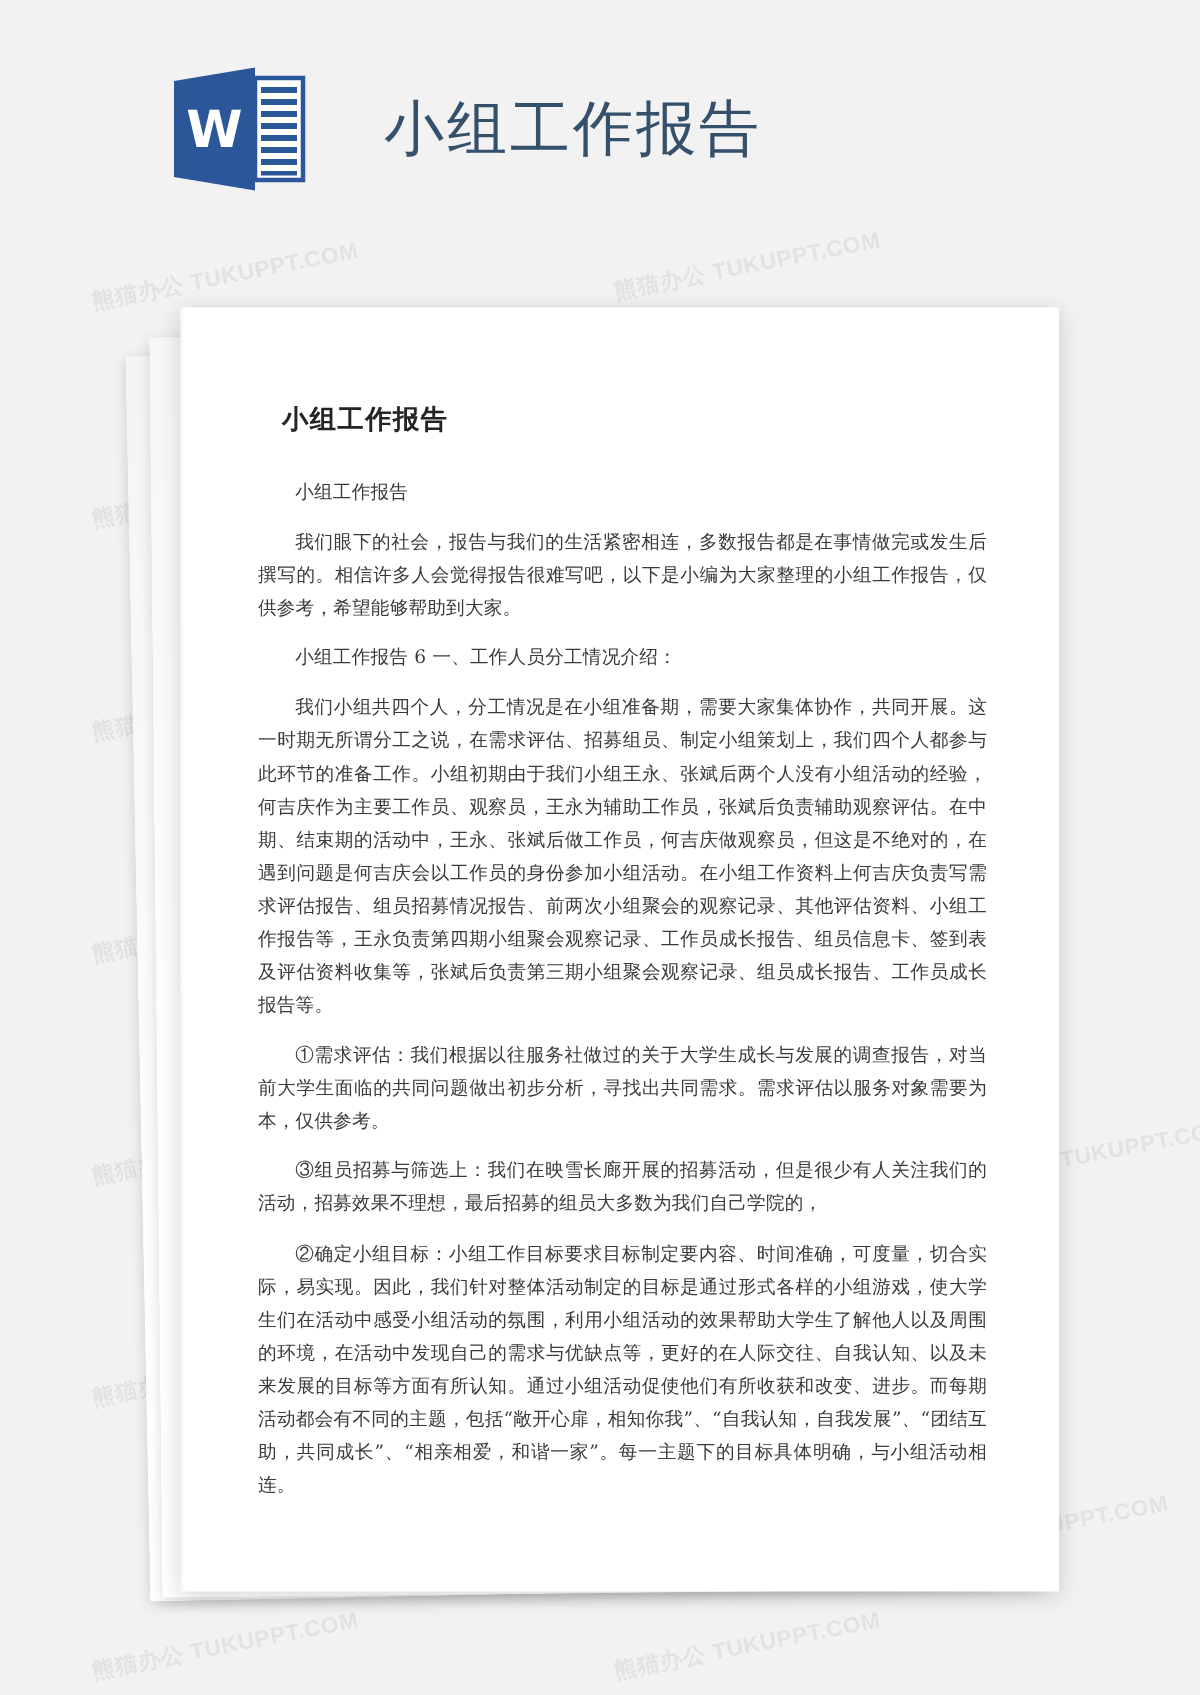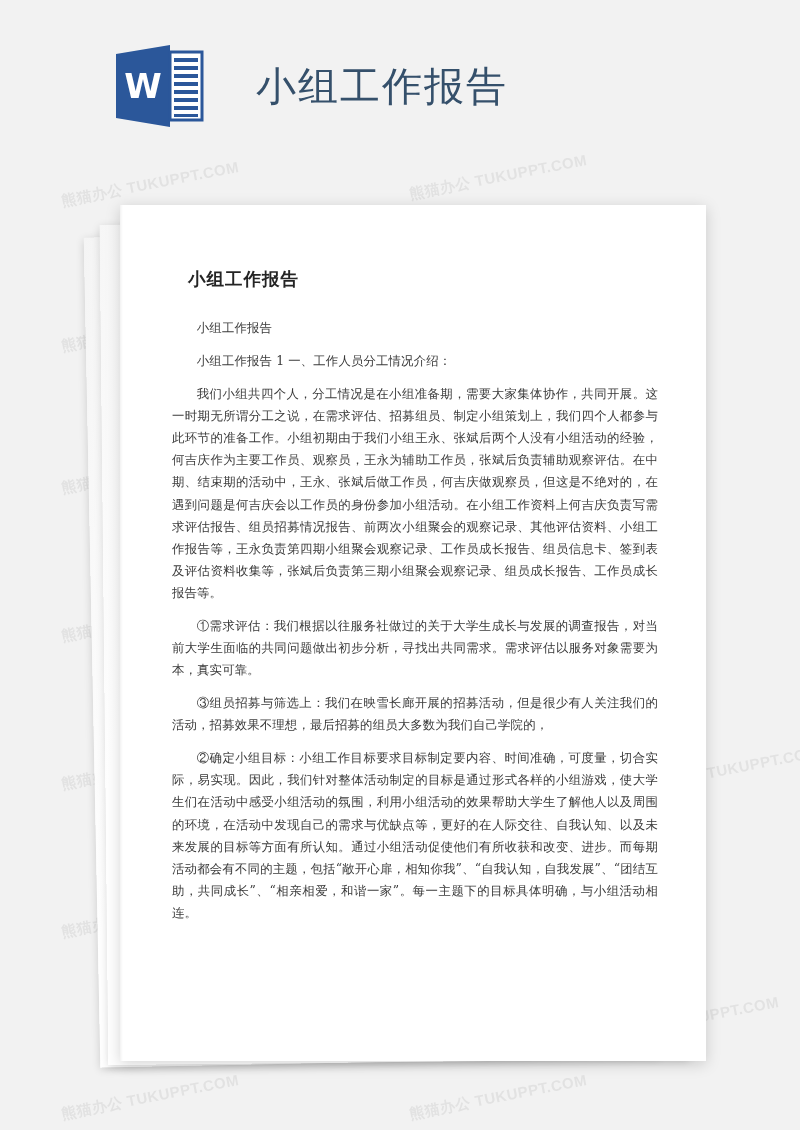--- a/index.html
+++ b/index.html
@@ -145,23 +145,24 @@
 <body>
 
 <div class="stack">
   <div class="sheet sheet-back2"></div>
   <div class="sheet sheet-back1"></div>
 
   <div class="sheet sheet-main">
     <div class="doc">
       <div class="doc-heading">小组工作报告</div>
       <p>小组工作报告</p>
-      <p>小组工作报告 1 一、工作人员分工情况介绍：</p>
+      <p>我们眼下的社会，报告与我们的生活紧密相连，多数报告都是在事情做完或发生后撰写的。相信许多人会觉得报告很难写吧，以下是小编为大家整理的小组工作报告，仅供参考，希望能够帮助到大家。</p>
+      <p>小组工作报告 6 一、工作人员分工情况介绍：</p>
       <p>我们小组共四个人，分工情况是在小组准备期，需要大家集体协作，共同开展。这一时期无所谓分工之说，在需求评估、招募组员、制定小组策划上，我们四个人都参与此环节的准备工作。小组初期由于我们小组王永、张斌后两个人没有小组活动的经验，何吉庆作为主要工作员、观察员，王永为辅助工作员，张斌后负责辅助观察评估。在中期、结束期的活动中，王永、张斌后做工作员，何吉庆做观察员，但这是不绝对的，在遇到问题是何吉庆会以工作员的身份参加小组活动。在小组工作资料上何吉庆负责写需求评估报告、组员招募情况报告、前两次小组聚会的观察记录、其他评估资料、小组工作报告等，王永负责第四期小组聚会观察记录、工作员成长报告、组员信息卡、签到表及评估资料收集等，张斌后负责第三期小组聚会观察记录、组员成长报告、工作员成长报告等。</p>
-      <p>①需求评估：我们根据以往服务社做过的关于大学生成长与发展的调查报告，对当前大学生面临的共同问题做出初步分析，寻找出共同需求。需求评估以服务对象需要为本，真实可靠。</p>
+      <p>①需求评估：我们根据以往服务社做过的关于大学生成长与发展的调查报告，对当前大学生面临的共同问题做出初步分析，寻找出共同需求。需求评估以服务对象需要为本，仅供参考。</p>
       <p>③组员招募与筛选上：我们在映雪长廊开展的招募活动，但是很少有人关注我们的活动，招募效果不理想，最后招募的组员大多数为我们自己学院的，</p>
       <p>②确定小组目标：小组工作目标要求目标制定要内容、时间准确，可度量，切合实际，易实现。因此，我们针对整体活动制定的目标是通过形式各样的小组游戏，使大学生们在活动中感受小组活动的氛围，利用小组活动的效果帮助大学生了解他人以及周围的环境，在活动中发现自己的需求与优缺点等，更好的在人际交往、自我认知、以及未来发展的目标等方面有所认知。通过小组活动促使他们有所收获和改变、进步。而每期活动都会有不同的主题，包括“敞开心扉，相知你我”、“自我认知，自我发展”、“团结互助，共同成长”、“相亲相爱，和谐一家”。每一主题下的目标具体明确，与小组活动相连。</p>
     </div>
   </div>
 </div>
 
 <div class="header">
   <div class="header-inner">
     <div class="word-icon">
       <svg width="92" height="86" viewBox="0 0 92 86" xmlns="http://www.w3.org/2000/svg">

